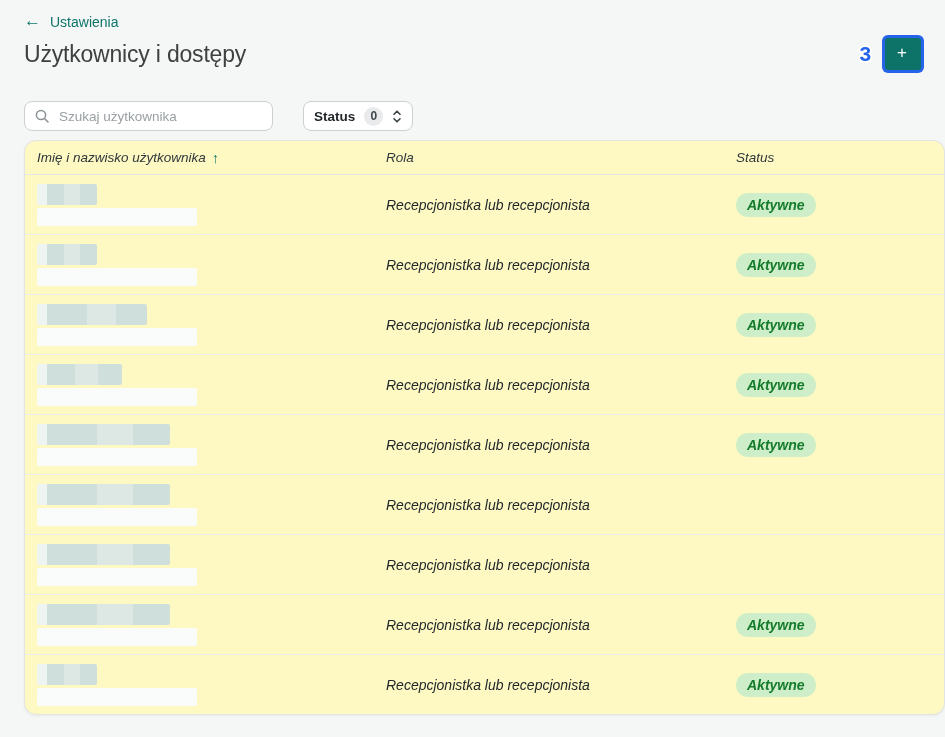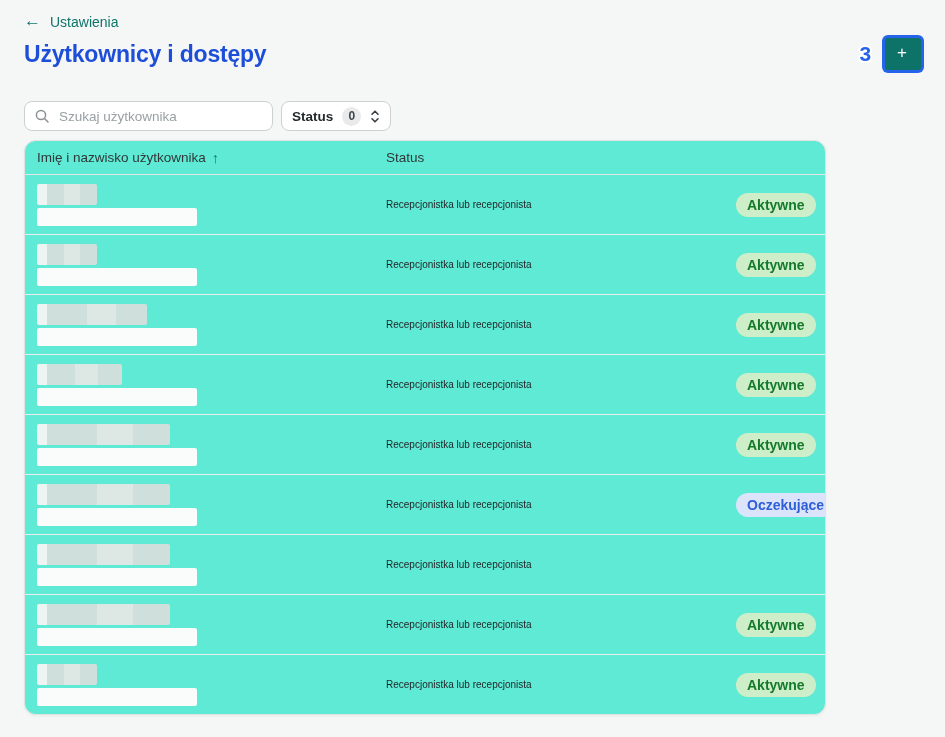--- a/index.html
+++ b/index.html
@@ -24,22 +24,22 @@
     text-decoration: none; cursor: pointer;
   }
   .back-arrow { font-size: 17px; line-height: 1; transform: translateY(-1px); }
 
   .title-row {
     display: flex; justify-content: space-between; align-items: center;
     margin-top: 7px;
   }
   .page-title {
     margin: 0;
-    font-size: 23px; font-weight: 700;
-    color: #1d4ed8; letter-spacing: -0.2px;
+    font-size: 23px; font-weight: 400;
+    color: #404040; letter-spacing: -0.2px;
   }
   .title-actions { display: flex; align-items: center; gap: 14px; }
   .som-label {
     font-size: 21px; font-weight: 700; font-style: normal;
     color: var(--annotation-blue, #2563eb);
     text-shadow: -1.5px -1.5px 0 #fff, 1.5px -1.5px 0 #fff,
                  -1.5px 1.5px 0 #fff, 1.5px 1.5px 0 #fff,
                  0 -2px 0 #fff, 0 2px 0 #fff, -2px 0 0 #fff, 2px 0 0 #fff;
   }
   .invite-btn {
@@ -49,21 +49,21 @@
     border: none; border-radius: 3px;
     box-shadow: 0 0 0 3px var(--annotation-blue, #2563eb);
     padding: 7px 14px 8px 12px;
     font-family: inherit;
     font-size: 14.5px; font-weight: 600;
     cursor: pointer;
   }
   .invite-btn .plus { font-size: 17px; font-weight: 400; line-height: 1; transform: translateY(-1px); }
 
   
-  .toolbar { margin-top: 31px; display: flex; align-items: center; gap: 8px; }
+  .toolbar { margin-top: 31px; display: flex; align-items: center; gap: 30px; }
   .search-box {
     box-sizing: border-box;
     width: 249px; height: 30px;
     background: #fff;
     border: 1px solid #ccd0d2; border-radius: 8px;
     display: flex; align-items: center; gap: 8px;
     padding: 0 10px;
   }
   .search-box input {
     border: none; outline: none; width: 100%;
@@ -86,27 +86,28 @@
     min-width: 19px; height: 19px; line-height: 19px;
     padding: 0 5px;
     background: #e8eaeb; border-radius: 999px;
     font-size: 12px; font-weight: 600; color: #41484b;
     text-align: center;
   }
 
   
   .card {
     margin-top: 9px;
-    width: 802px;
-    background: #5eead4;
+    width: 921px;
+    background: #fef9c3;
     border: 1px solid #e2e4e4;
     border-radius: 12px;
     box-shadow: 0 1px 3px rgba(0,0,0,0.05);
     box-sizing: border-box;
     overflow: hidden;
+    font-style: italic;
   }
   .thead, .row {
     display: grid;
     grid-template-columns: 349px 350px 1fr;
     align-items: center;
     padding-left: 12px;
   }
   .thead {
     height: 33px;
     border-bottom: 1px solid #e5e7e7;
@@ -122,21 +123,21 @@
   .name-cell { display: flex; flex-direction: column; gap: 3px; justify-content: center; }
   .redact-main {
     height: 21px; border-radius: 2px;
     background: linear-gradient(90deg,
       #eef4f2 0 10px,
       var(--redaction-teal, #cfe0dc) 10px 45%,
       #dde8e5 45% 72%,
       var(--redaction-teal, #cfe0dc) 72% 100%);
   }
   .redact-sub { height: 18px; width: 160px; background: #fafbfb; border-radius: 2px; }
-  .role-cell { font-size: 10px; color: #21282c; }
+  .role-cell { font-size: 14px; color: #21282c; }
   .badge {
     display: inline-block;
     padding: 4px 11px;
     border-radius: 999px;
     font-size: 14px; font-weight: 600;
     white-space: nowrap;
   }
   .badge.active  { background: var(--badge-active-bg, #cdeec8);  color: var(--badge-active-text, #157a2b); }
   .badge.pending { background: var(--badge-pending-bg, #dbe4fb); color: var(--badge-pending-text, #2f5ed8); }
   .badge.expired { background: var(--badge-expired-bg, #e4e6e6); color: var(--badge-expired-text, #575f63); }
@@ -180,20 +181,21 @@
       </svg>
     </button>
   </div>
 
   <div class="card">
     <div class="thead">
       <div class="th">
         <span>Imię i nazwisko użytkownika</span>
         <span class="sort-icon">↑</span>
       </div>
+      <div class="th">Rola</div>
       <div class="th">Status</div>
     </div>
     <div id="rows">
   <div class="row">
     <div class="name-cell">
       <div class="redact-main" style="width: 60px;"></div>
       <div class="redact-sub"></div>
     </div>
     <div class="role-cell">Recepcjonistka lub recepcjonista</div>
     <div class="status-cell">
@@ -244,23 +246,20 @@
       <span class="badge active">Aktywne</span>
     </div>
   </div>
 
   <div class="row">
     <div class="name-cell">
       <div class="redact-main" style="width: 133px;"></div>
       <div class="redact-sub"></div>
     </div>
     <div class="role-cell">Recepcjonistka lub recepcjonista</div>
-    <div class="status-cell">
-      <span class="badge pending">Oczekujące</span>
-    </div>
   </div>
 
   <div class="row">
     <div class="name-cell">
       <div class="redact-main" style="width: 133px;"></div>
       <div class="redact-sub"></div>
     </div>
     <div class="role-cell">Recepcjonistka lub recepcjonista</div>
   </div>
 

